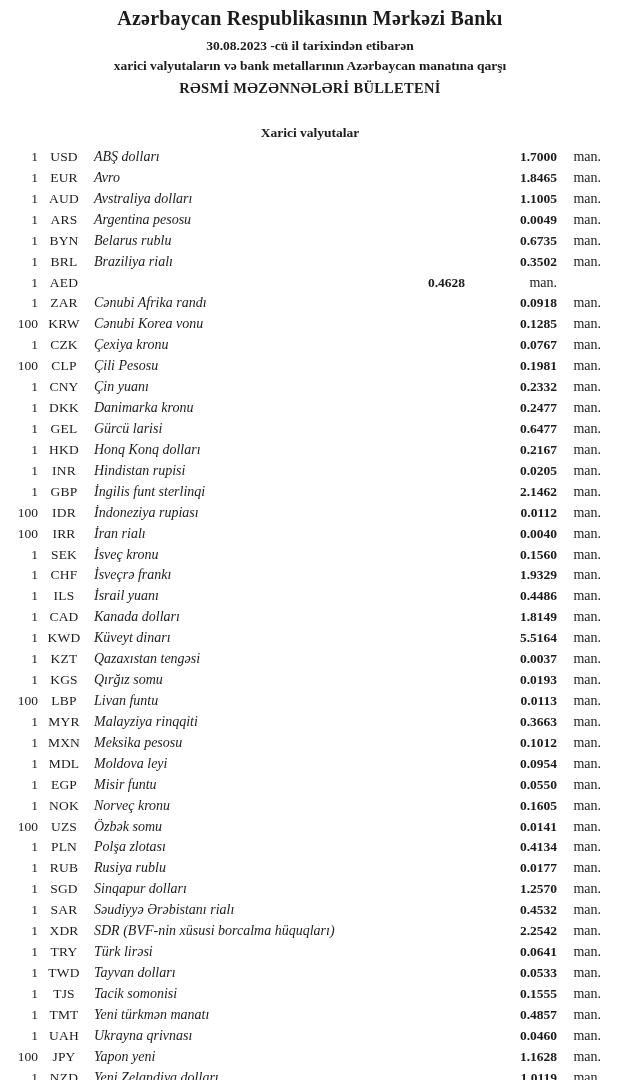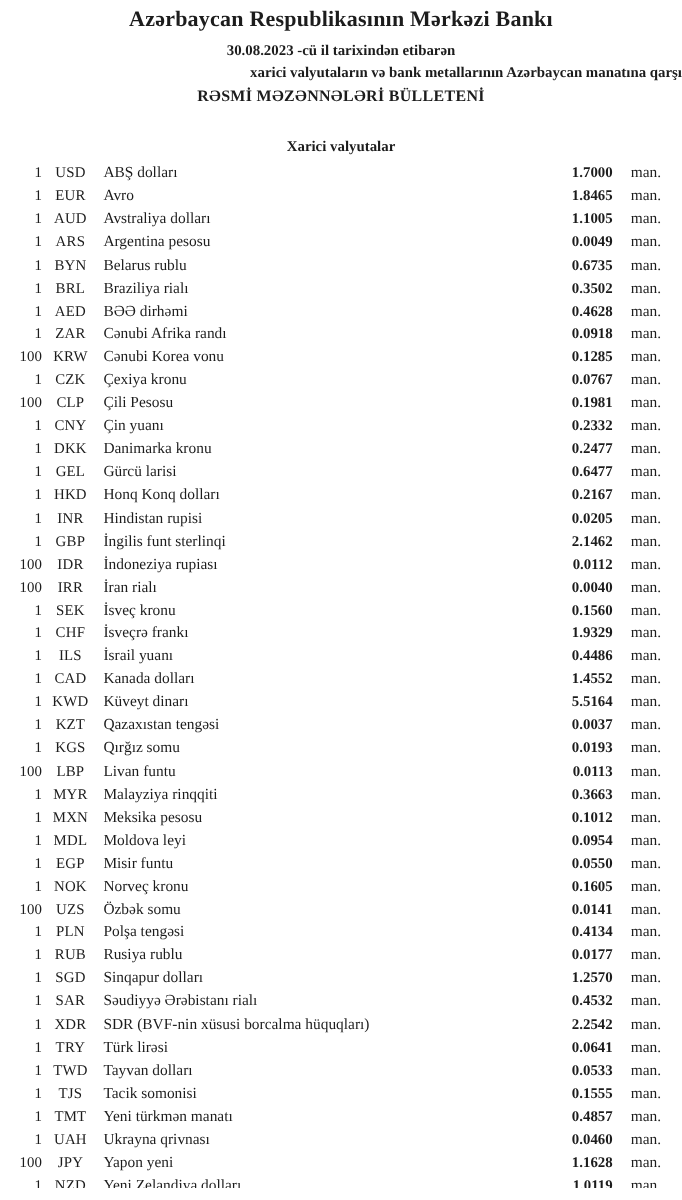--- a/index.html
+++ b/index.html
@@ -27,21 +27,21 @@
   }
   .doc-date {
     margin-top: 7px;
     text-align: center;
     font-size: 13.5px;
     font-weight: bold;
     line-height: 17px;
   }
   .doc-subtitle {
     margin-top: 3px;
-    text-align: right;
+    text-align: center;
     font-size: 13.5px;
     font-weight: bold;
     line-height: 18px;
   }
   .doc-bulletin {
     margin-top: 4px;
     text-align: center;
     font-size: 14.5px;
     font-weight: bold;
     line-height: 18px;
@@ -73,20 +73,21 @@
   }
   .cell-code {
     text-align: center;
     font-size: 13.5px;
     letter-spacing: 0.2px;
   }
   .cell-name {
     text-align: left;
     padding-left: 4px;
     overflow: hidden;
+    font-style: italic;
   }
   .cell-rate {
     text-align: right;
     font-weight: bold;
     font-size: 13.5px;
   }
   .cell-unit {
     text-align: right;
     padding-left: 6px;
   }
@@ -141,21 +142,20 @@
       <div class="row">
         <span class="cell-qty">1</span>
         <span class="cell-code">BRL</span>
         <span class="cell-name">Braziliya rialı</span>
         <span class="cell-rate">0.3502</span>
         <span class="cell-unit">man.</span>
       </div>
       <div class="row">
         <span class="cell-qty">1</span>
         <span class="cell-code">AED</span>
-        <span class="cell-name">BƏƏ dirhəmi</span>
         <span class="cell-rate">0.4628</span>
         <span class="cell-unit">man.</span>
       </div>
       <div class="row">
         <span class="cell-qty">1</span>
         <span class="cell-code">ZAR</span>
         <span class="cell-name">Cənubi Afrika randı</span>
         <span class="cell-rate">0.0918</span>
         <span class="cell-unit">man.</span>
       </div>
@@ -254,21 +254,21 @@
         <span class="cell-qty">1</span>
         <span class="cell-code">ILS</span>
         <span class="cell-name">İsrail yuanı</span>
         <span class="cell-rate">0.4486</span>
         <span class="cell-unit">man.</span>
       </div>
       <div class="row">
         <span class="cell-qty">1</span>
         <span class="cell-code">CAD</span>
         <span class="cell-name">Kanada dolları</span>
-        <span class="cell-rate">1.4552</span>
+        <span class="cell-rate">1.8149</span>
         <span class="cell-unit">man.</span>
       </div>
       <div class="row">
         <span class="cell-qty">1</span>
         <span class="cell-code">KWD</span>
         <span class="cell-name">Küveyt dinarı</span>
         <span class="cell-rate">5.5164</span>
         <span class="cell-unit">man.</span>
       </div>
       <div class="row">
@@ -330,21 +330,21 @@
       <div class="row">
         <span class="cell-qty">100</span>
         <span class="cell-code">UZS</span>
         <span class="cell-name">Özbək somu</span>
         <span class="cell-rate">0.0141</span>
         <span class="cell-unit">man.</span>
       </div>
       <div class="row">
         <span class="cell-qty">1</span>
         <span class="cell-code">PLN</span>
-        <span class="cell-name">Polşa tengəsi</span>
+        <span class="cell-name">Polşa zlotası</span>
         <span class="cell-rate">0.4134</span>
         <span class="cell-unit">man.</span>
       </div>
       <div class="row">
         <span class="cell-qty">1</span>
         <span class="cell-code">RUB</span>
         <span class="cell-name">Rusiya rublu</span>
         <span class="cell-rate">0.0177</span>
         <span class="cell-unit">man.</span>
       </div>

